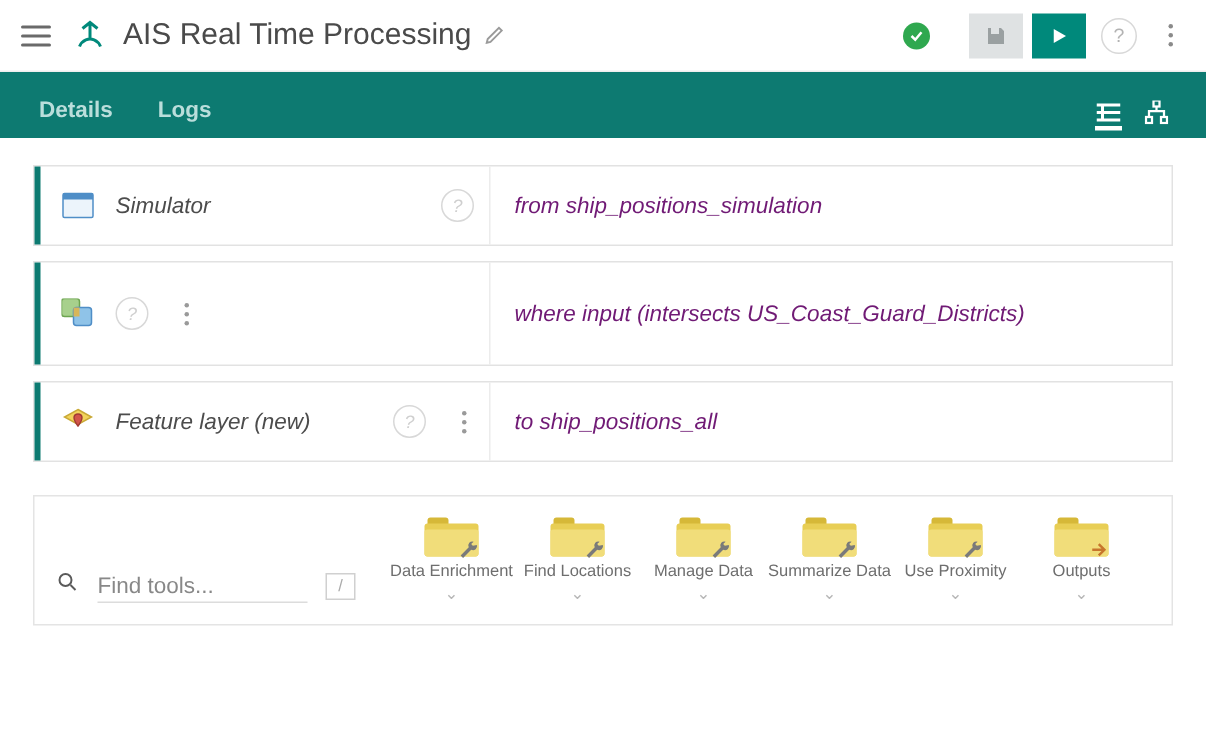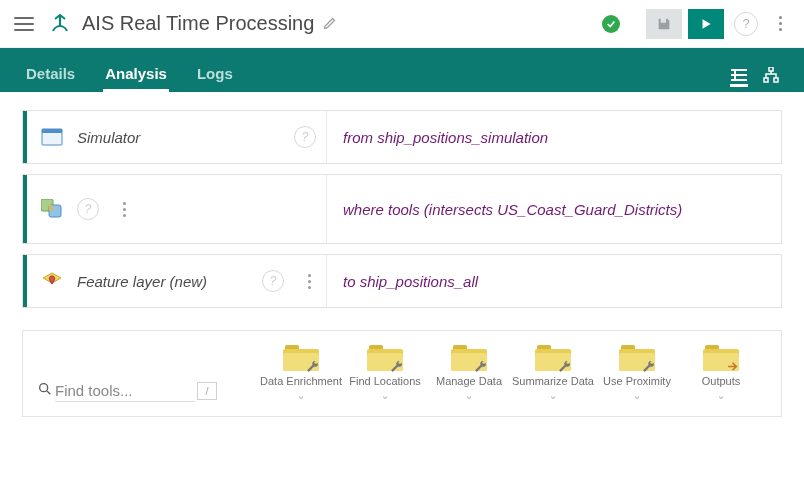--- a/index.html
+++ b/index.html
@@ -42,21 +42,21 @@
   .step-left.narrow { padding-top:10px; padding-bottom:10px; }
   .step-icon { width:22px; height:22px; display:flex; align-items:center; justify-content:center; }
   .step-name { font-size:15px; color:#4c4c4c; flex:1; }
   .step-help { width:22px; height:22px; border:1px solid #d8d8d8; border-radius:50%; display:flex; align-items:center; justify-content:center; color:#cfcfcf; font-size:12px; cursor:pointer; }
   .step-kebab { width:14px; display:flex; flex-direction:column; align-items:center; gap:3px; cursor:pointer; margin-left:4px; }
   .step-kebab span { width:3px; height:3px; border-radius:50%; background:#9a9a9a; }
   .step-right { flex:1; display:flex; align-items:center; padding:0 16px; font-size:15px; color:#701a75; }
 
   
   .tool-tray { margin-top:22px; border:1px solid #e4e4e4; padding:14px 18px 14px 14px; display:flex; align-items:flex-end; gap:6px; }
-  .find-wrap { display:flex; align-items:center; gap:2px; margin-right:8px; width:220px; }
+  .find-wrap { display:flex; align-items:center; gap:12px; margin-right:8px; width:220px; }
   .find-wrap .mag { color:#5a5a5a; }
   .find-input { border:none; outline:none; font-size:15px; color:#777; width:140px; padding:2px 0; border-bottom:1px solid #dcdcdc; background:transparent; }
   .find-input::placeholder { color:#888; }
   .slash { border:1px solid #d0d0d0; width:20px; height:18px; font-size:11px; color:#aaa; display:flex; align-items:center; justify-content:center; }
   .tool-cats { flex:1; display:flex; justify-content:space-between; }
   .cat { display:flex; flex-direction:column; align-items:center; width:84px; cursor:pointer; }
   .cat-icon { width:36px; height:28px; margin-bottom:2px; }
   .cat-label { font-size:11px; color:#6e6e6e; text-align:center; line-height:1.15; }
   .cat-chevron { color:#b7b7b7; font-size:11px; margin-top:1px; }
 
@@ -106,21 +106,20 @@
   <div class="hdr-btn help">?</div>
   <div class="hdr-kebab">
     <span></span>
       <span></span>
       <span></span>
   </div>
 </div>
 
 <div class="tealbar">
   <div class="tab">Details</div>
-  <div class="tab active">Analysis</div>
   <div class="tab">Logs</div>
   <div class="tealbar-spacer"></div>
   <div class="view-toggle">
     <div class="vt-icon active">
       <svg width="16" height="14" viewBox="0 0 16 14">
           <path stroke="#fff" stroke-width="2" d="M0 2h16M0 7h16M0 12h16" fill="none"></path>
           <path stroke="#fff" stroke-width="2" d="M4 2v10"></path>
         </svg>
     </div>
     <div class="vt-icon">
@@ -161,21 +160,21 @@
             <rect x="8" y="6" width="4" height="6" fill="#d7b65a"></rect>
           </svg>
       </div>
       <div class="step-help">?</div>
       <div class="step-kebab">
           <span></span>
           <span></span>
           <span></span>
         </div>
     </div>
-    <div class="step-right">where tools (intersects US_Coast_Guard_Districts)</div>
+    <div class="step-right">where input (intersects US_Coast_Guard_Districts)</div>
   </div>
 
   <div class="step">
     <div class="step-accent"></div>
     <div class="step-left">
       <div class="step-icon">
         <svg width="22" height="22" viewBox="0 0 22 22">
             <path d="M11 3 L20 8 L11 13 L2 8 Z" fill="#f2d35b" stroke="#c9a936"></path>
             <path d="M11 6 C14 6 15 9 11 14 C7 9 8 6 11 6 Z" fill="#d2544a" stroke="#a23b33"></path>
           </svg>

